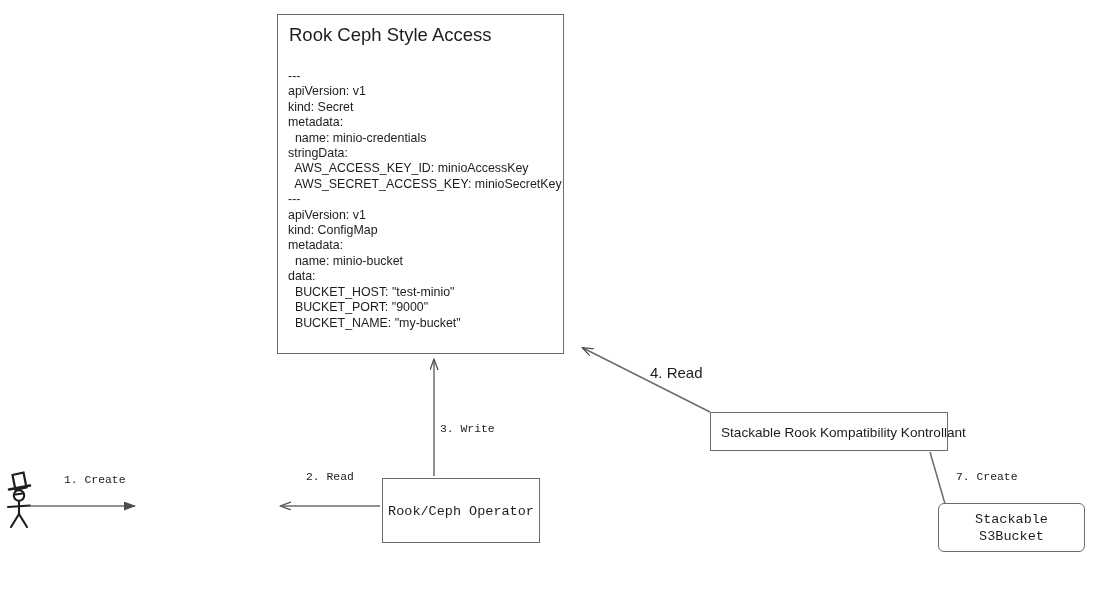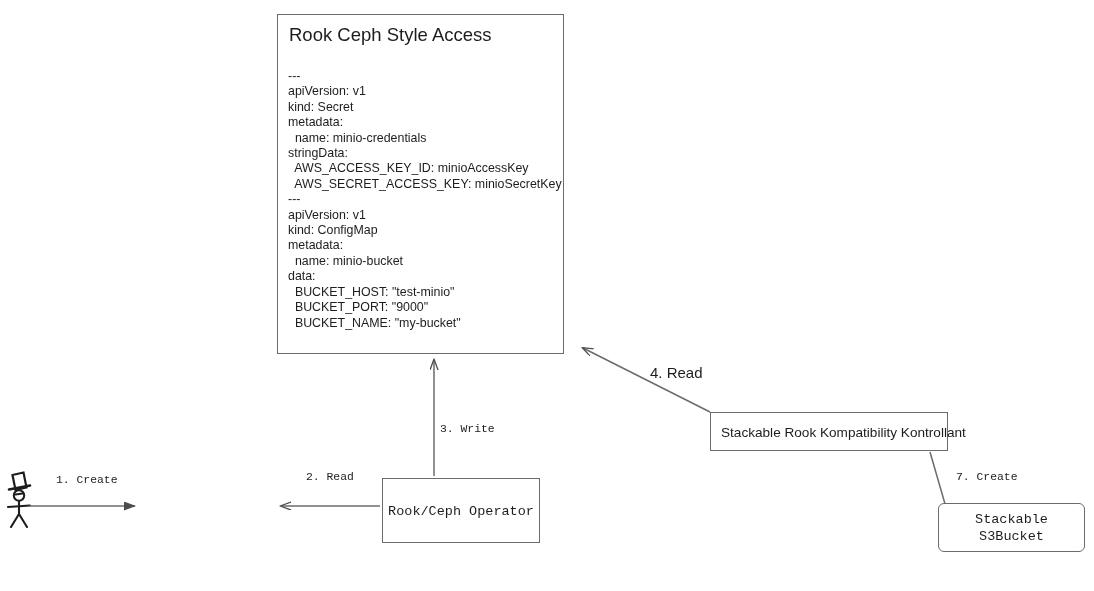--- a/index.html
+++ b/index.html
@@ -89,21 +89,21 @@
     position: absolute;
     font-family: "Liberation Mono", "DejaVu Sans Mono", monospace;
     font-size: 11.4px;
     color: #1d1d1d;
     white-space: nowrap;
   }
   .edge-label.sans {
     font-family: "Liberation Sans", sans-serif;
     font-size: 15px;
   }
-  #lbl-create1 { left: 56px;  top: 474px; text-align: center; }
+  #lbl-create1 { left: 64px;  top: 474px; text-align: center; }
   #lbl-read2   { left: 306px; top: 471px; }
   #lbl-write3  { left: 440px; top: 423px; }
   #lbl-read4   { left: 650px; top: 364px; }
   #lbl-create5 { left: 956px; top: 471px; }
 
   
   #vectors {
     position: absolute;
     left: 0;
     top: 0;

